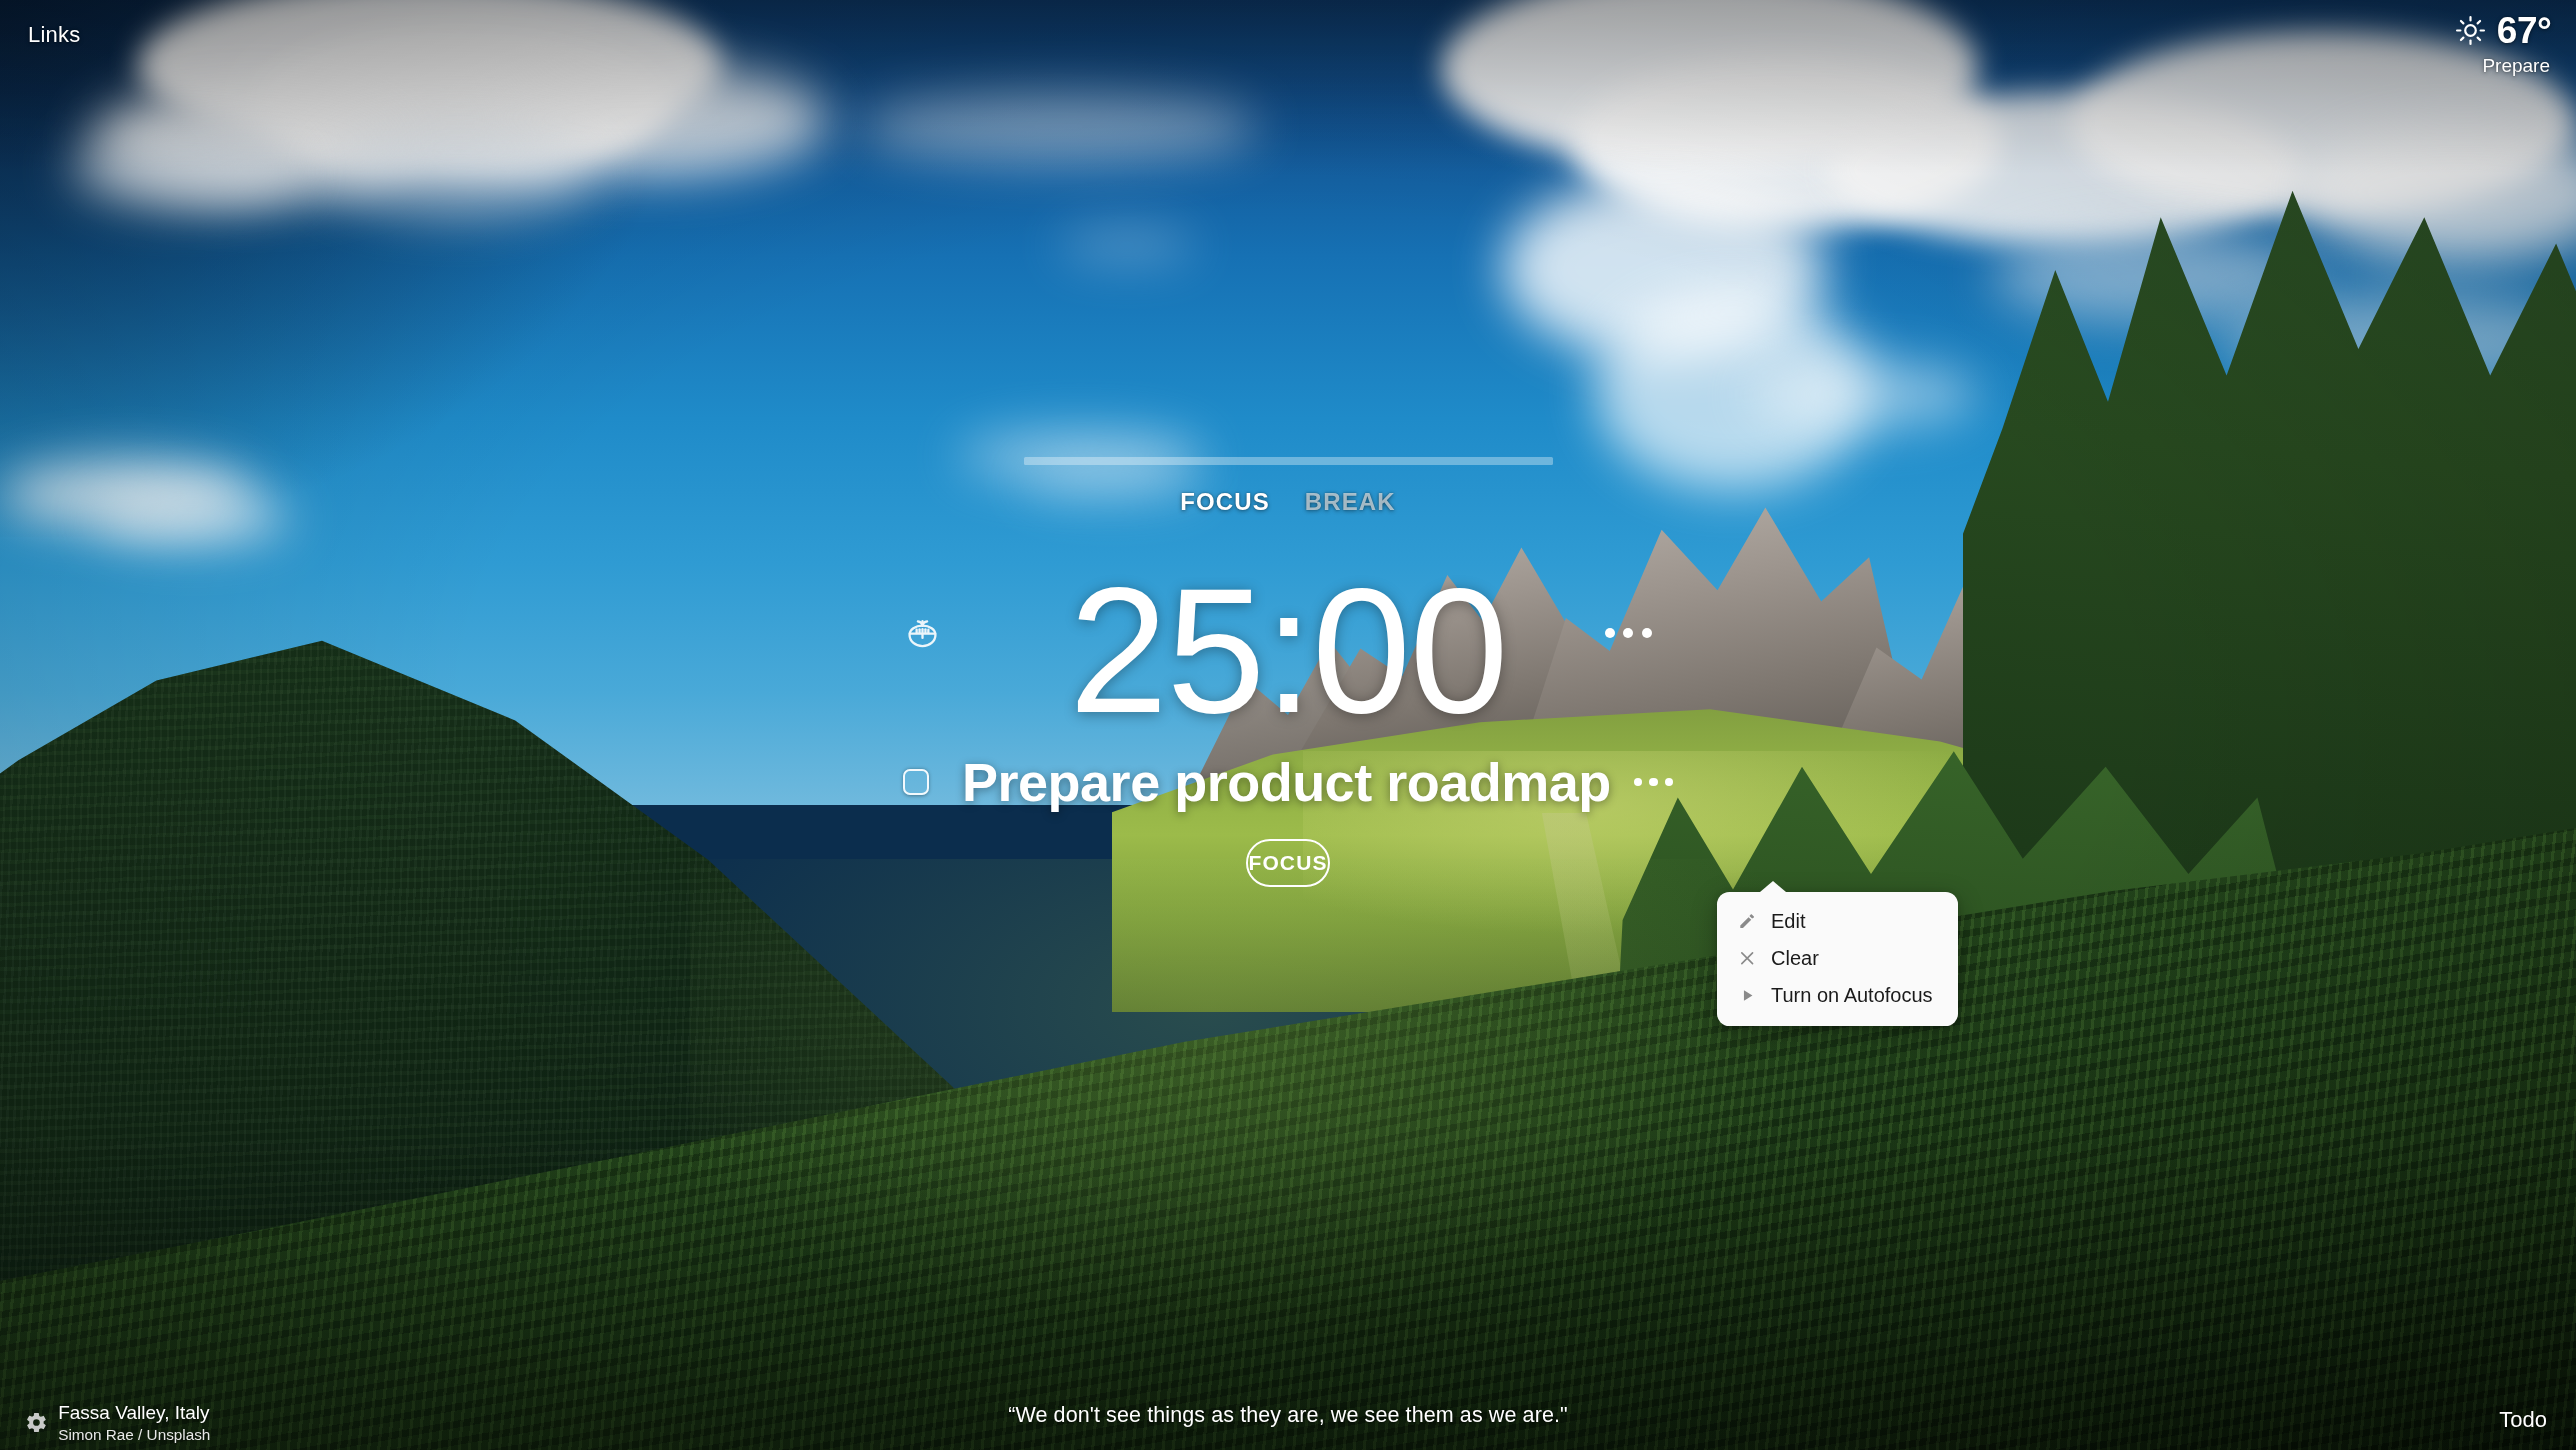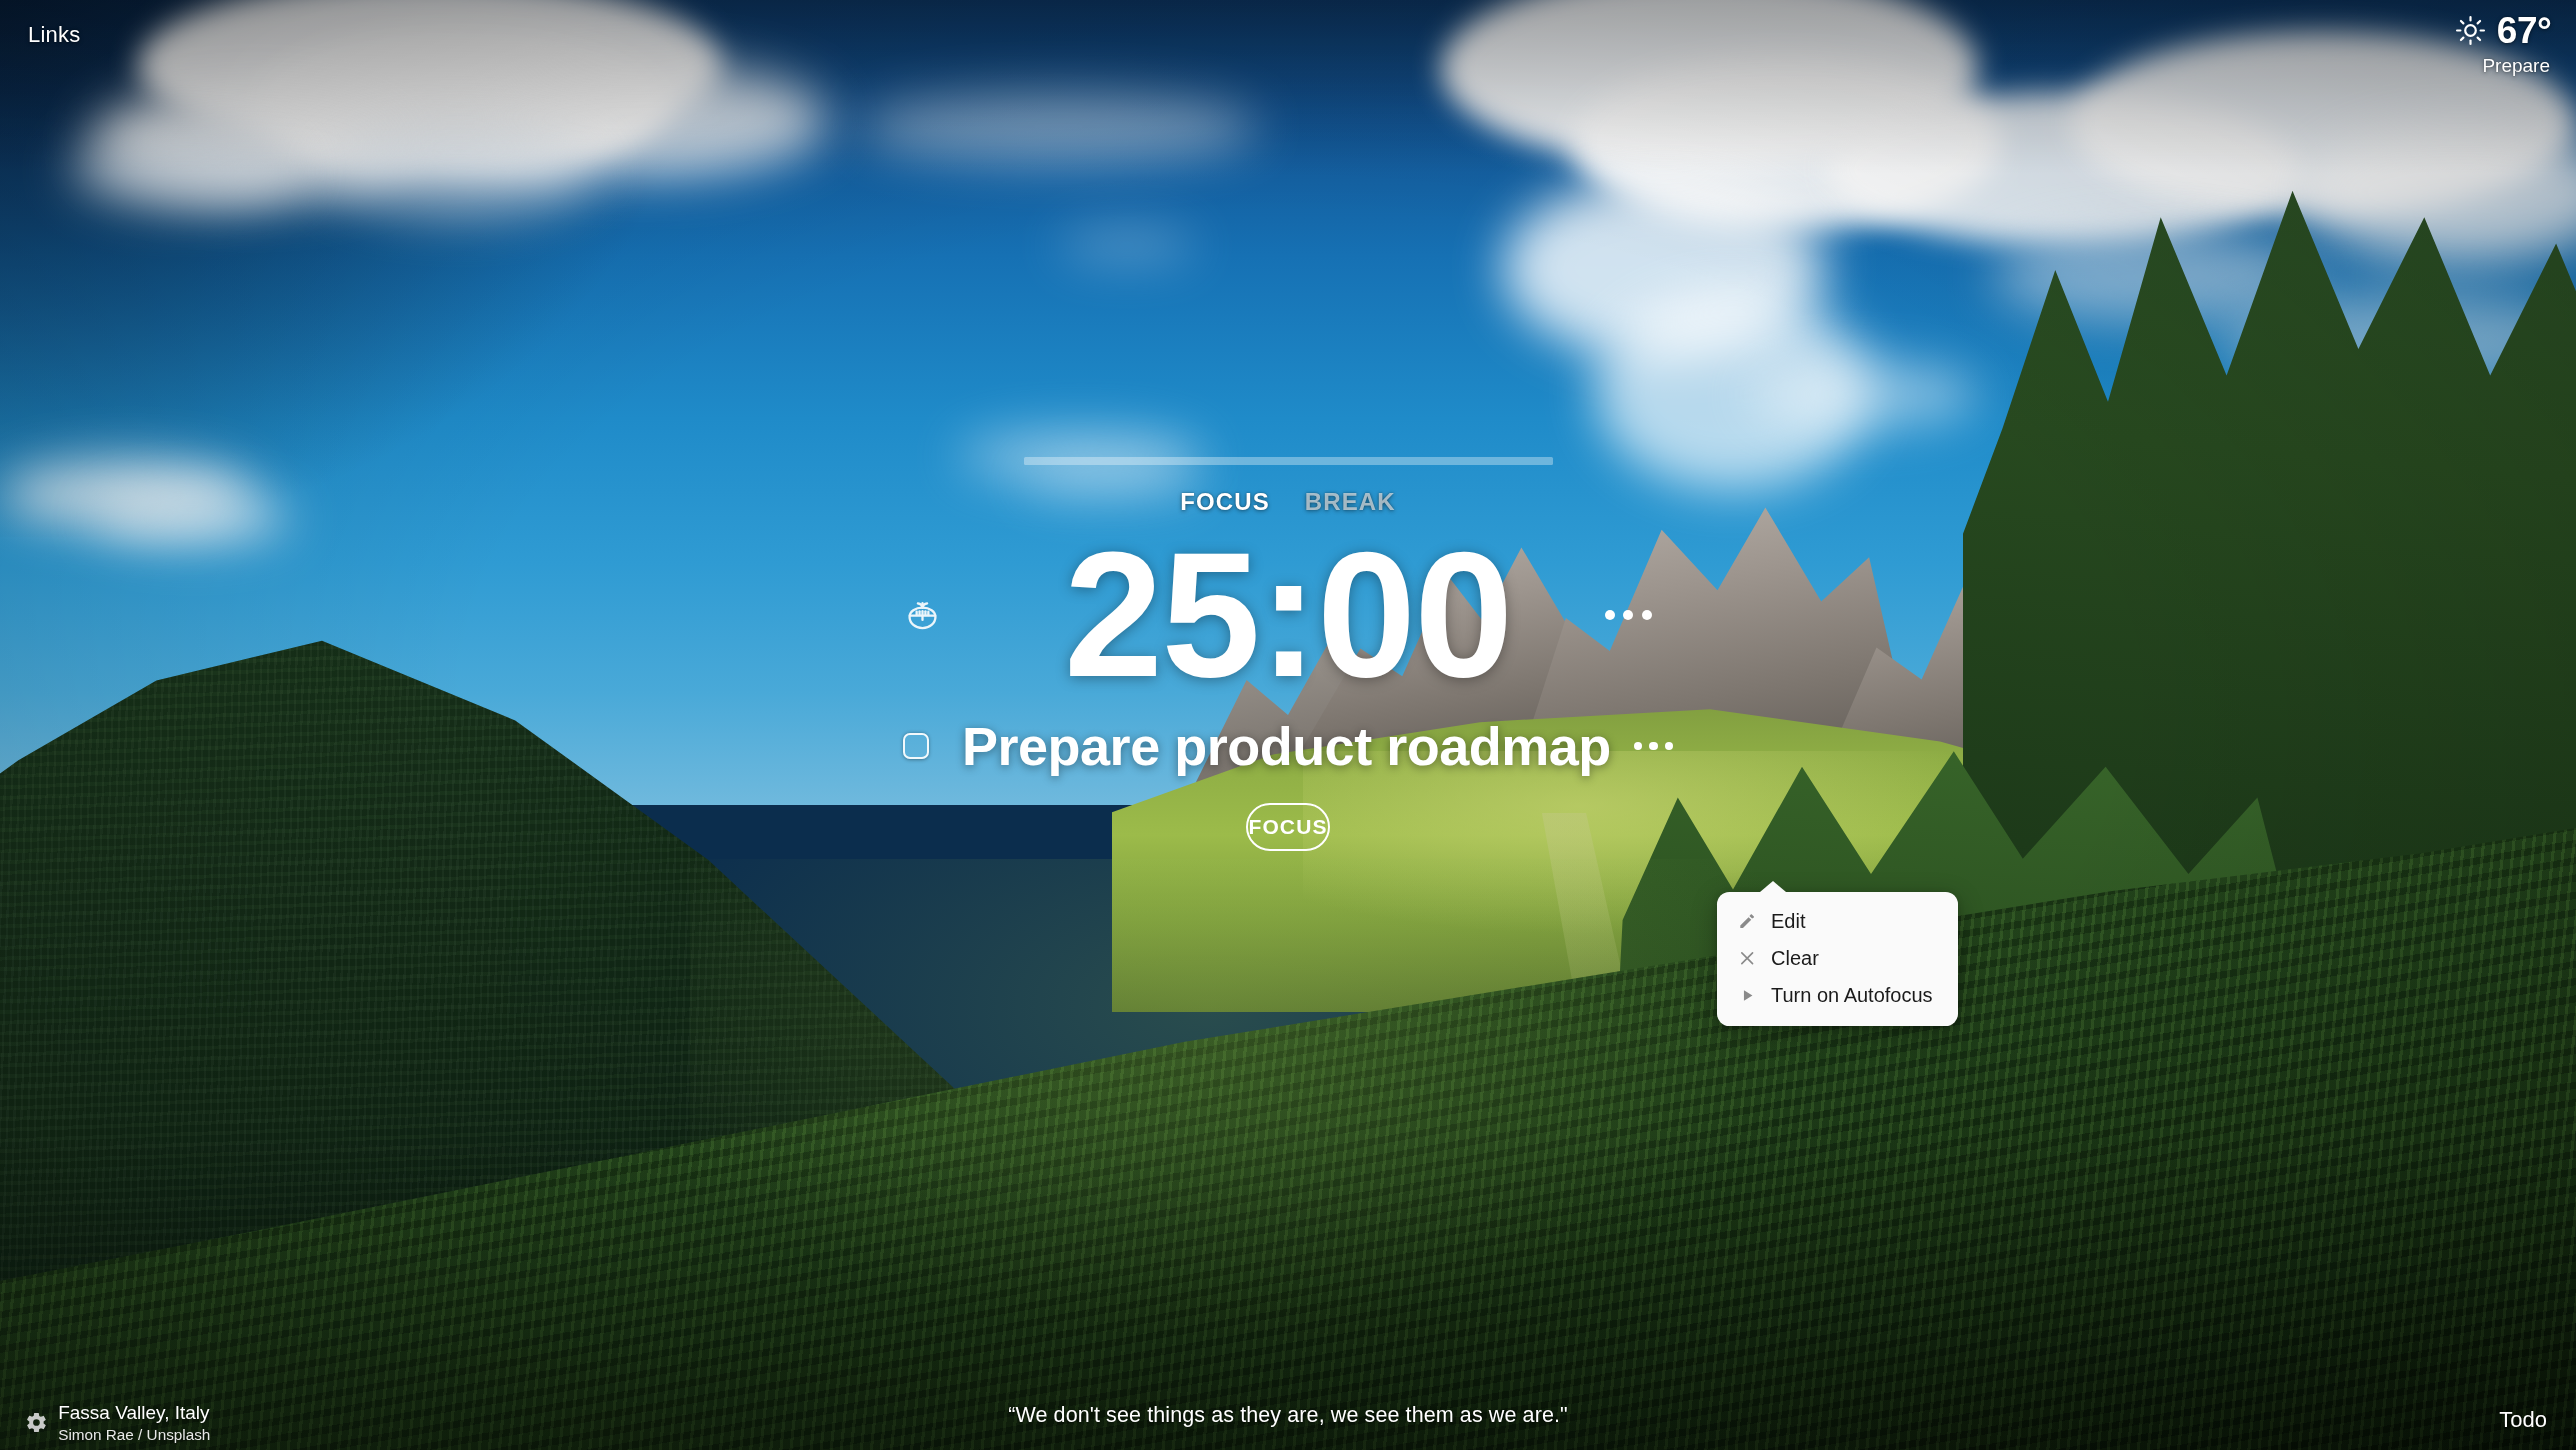--- a/index.html
+++ b/index.html
@@ -191,23 +191,24 @@
   .clock-row {
     margin-top:6.1px; position:relative;
     display:flex; align-items:center; justify-content:center;
     width:100%;
   }
   .tomato-icon {
     position:absolute; left:904px; top:50%; transform:translateY(-50%);
     width:37px; height:37px; opacity:.9;
   }
   .clock {
-    font-size:178px; font-weight:700; color:#fff;
+    font-size:178px; font-weight:400; color:#fff;
     line-height:1.04; letter-spacing:-1.5px;
     text-shadow:0 1.5px 14px rgba(0,0,0,.35);
+    margin-top:36px;
   }
   .clock-dots {
     position:absolute; left:1605px; top:50%; transform:translateY(-50%);
     display:flex; gap:8.4px; cursor:pointer;
   }
   .clock-dots i { width:10px; height:10px; border-radius:50%; background:#fff; display:block; }
 
   
   .task-row {
     margin-top:7.7px; display:flex; align-items:center; gap:20px;

